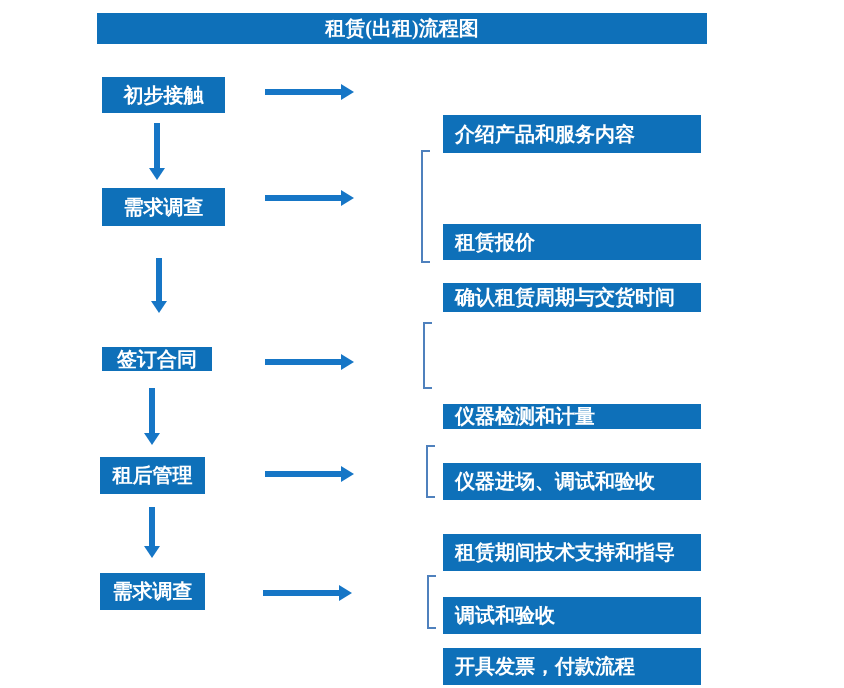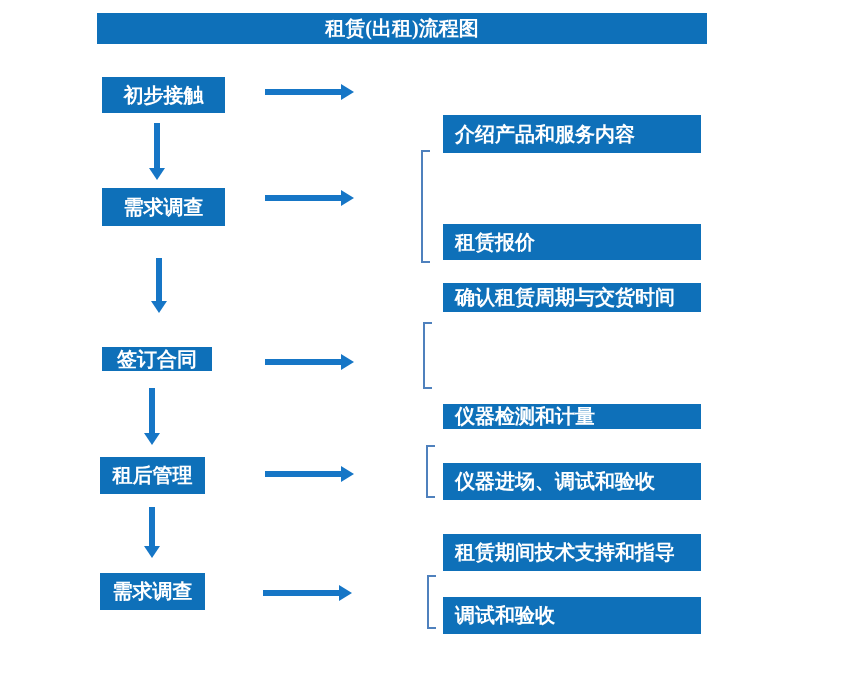--- a/index.html
+++ b/index.html
@@ -163,14 +163,15 @@
   <div class="bracket br3"></div>
   <div class="bracket br4"></div>
 
   <div class="box detail d1">介绍产品和服务内容</div>
   <div class="box detail d3">租赁报价</div>
   <div class="box detail d4">确认租赁周期与交货时间</div>
   <div class="box detail d6">仪器检测和计量</div>
   <div class="box detail d7">仪器进场、调试和验收</div>
   <div class="box detail d8">租赁期间技术支持和指导</div>
   <div class="box detail d9">调试和验收</div>
+  <div class="box detail d10">开具发票，付款流程</div>
 
 </div>
 
 </body></html>

